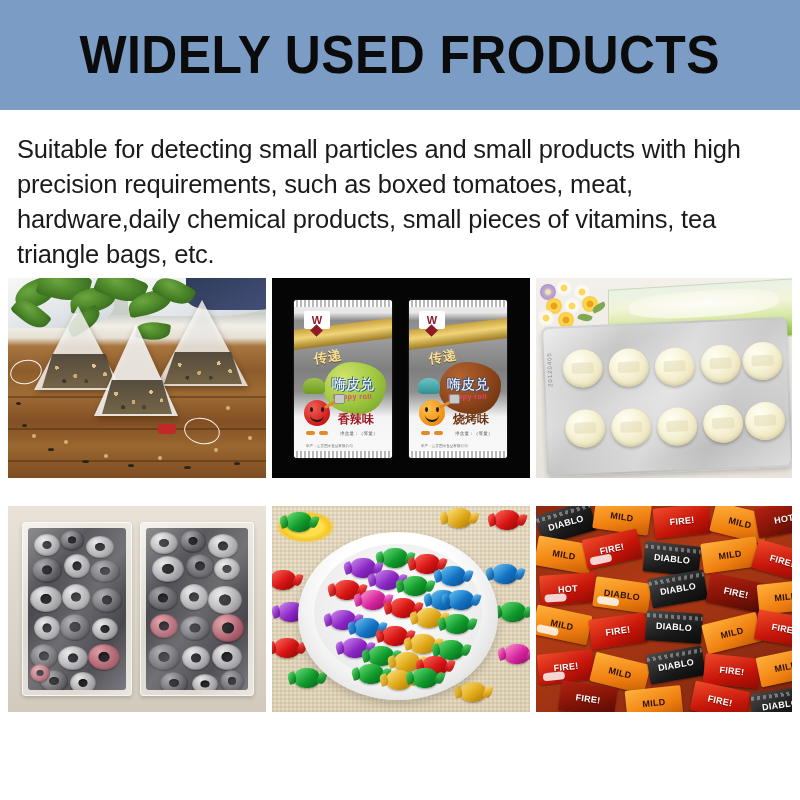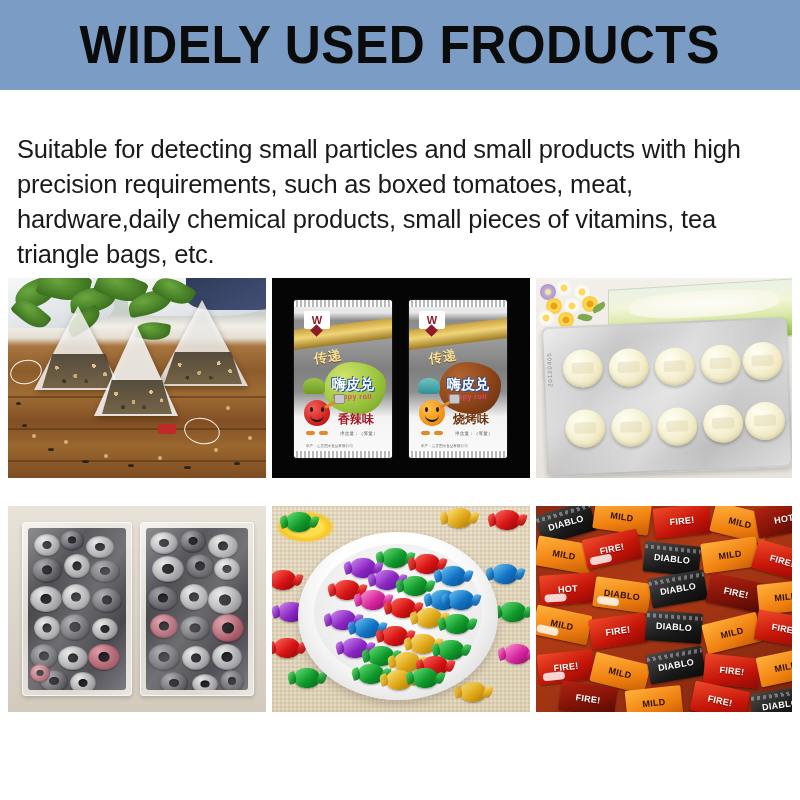--- a/index.html
+++ b/index.html
@@ -13,21 +13,21 @@
     overflow: hidden;
     font-family: "Liberation Sans", sans-serif;
     position: relative;
   }
 
   
   .header-band {
     position: absolute;
     left: 0; top: 0;
     width: 800px;
-    height: 90px;
+    height: 110px;
     background: #7b9cc4;
     display: flex;
     align-items: center;
     justify-content: center;
   }
   .header-title {
     font-family: "Liberation Sans", sans-serif;
     font-weight: bold;
     font-size: 53px;
     line-height: 1;
@@ -188,21 +188,21 @@
     border-radius: 46% 58% 42% 55% / 54% 44% 58% 46%;
   }
   .pack-blob.green {
     background: radial-gradient(ellipse at 32% 28%, #cfe36b, #9dc63f 55%, #6f9b22);
   }
   .pack-blob.brown {
     background: radial-gradient(ellipse at 32% 28%, #b2642f, #8c4419 55%, #5e2c0d);
   }
   .pack-blob-txt {
     position: absolute; left: 8px; top: 14px;
-    font-size: 14px; font-weight: bold; color: #ffffff;
+    font-size: 14px; font-weight: normal; color: #ffffff;
     text-shadow: 1px 1px 0 #1f4fa0, -1px -1px 0 #1f4fa0;
     letter-spacing: 0px;
   }
   .pack-happy {
     position: absolute; left: 9px; top: 31px;
     font-size: 7px; font-weight: bold; color: #e0486d;
     letter-spacing: 0.5px;
   }
   .pack-flavor {
     position: absolute; left: 44px; bottom: 30px;

